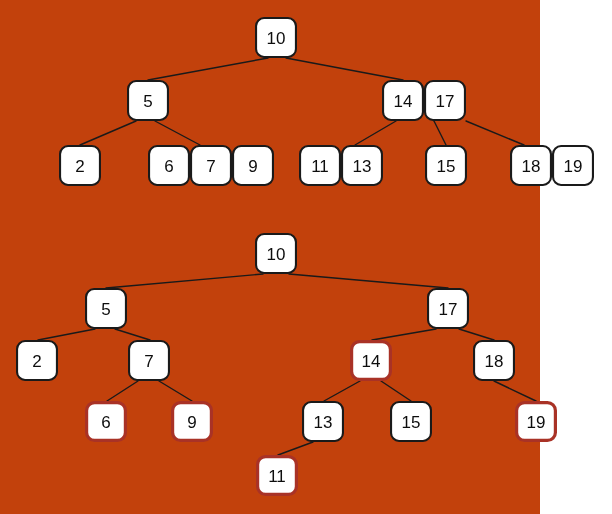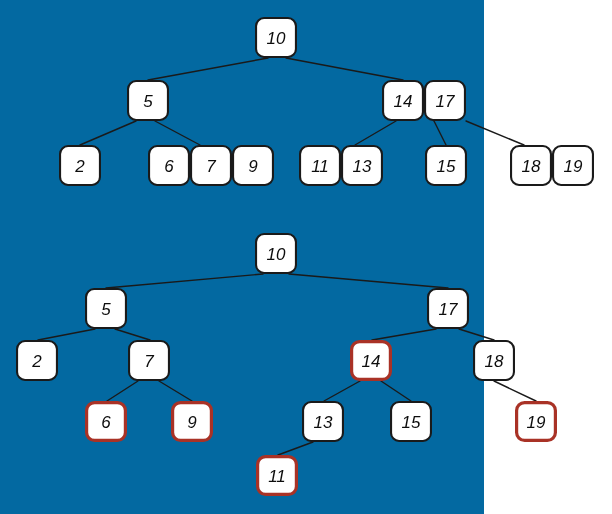--- a/index.html
+++ b/index.html
@@ -8,24 +8,23 @@
     background: #ffffff;
   }
   body {
     width: 612px;
     height: 514px;
     font-family: "Liberation Sans", sans-serif;
     overflow: hidden;
   }
   #canvas {
     position: relative;
-    width: 484px;
+    width: 540px;
     height: 514px;
-    background: #0369a1;
-    font-style: italic;
+    background: #c2410c;
   }
   svg.diagram {
     position: absolute;
     top: 0;
     left: 0;
     width: 612px;
     height: 514px;
   }
   .edge {
     stroke: #1a1a1a;

